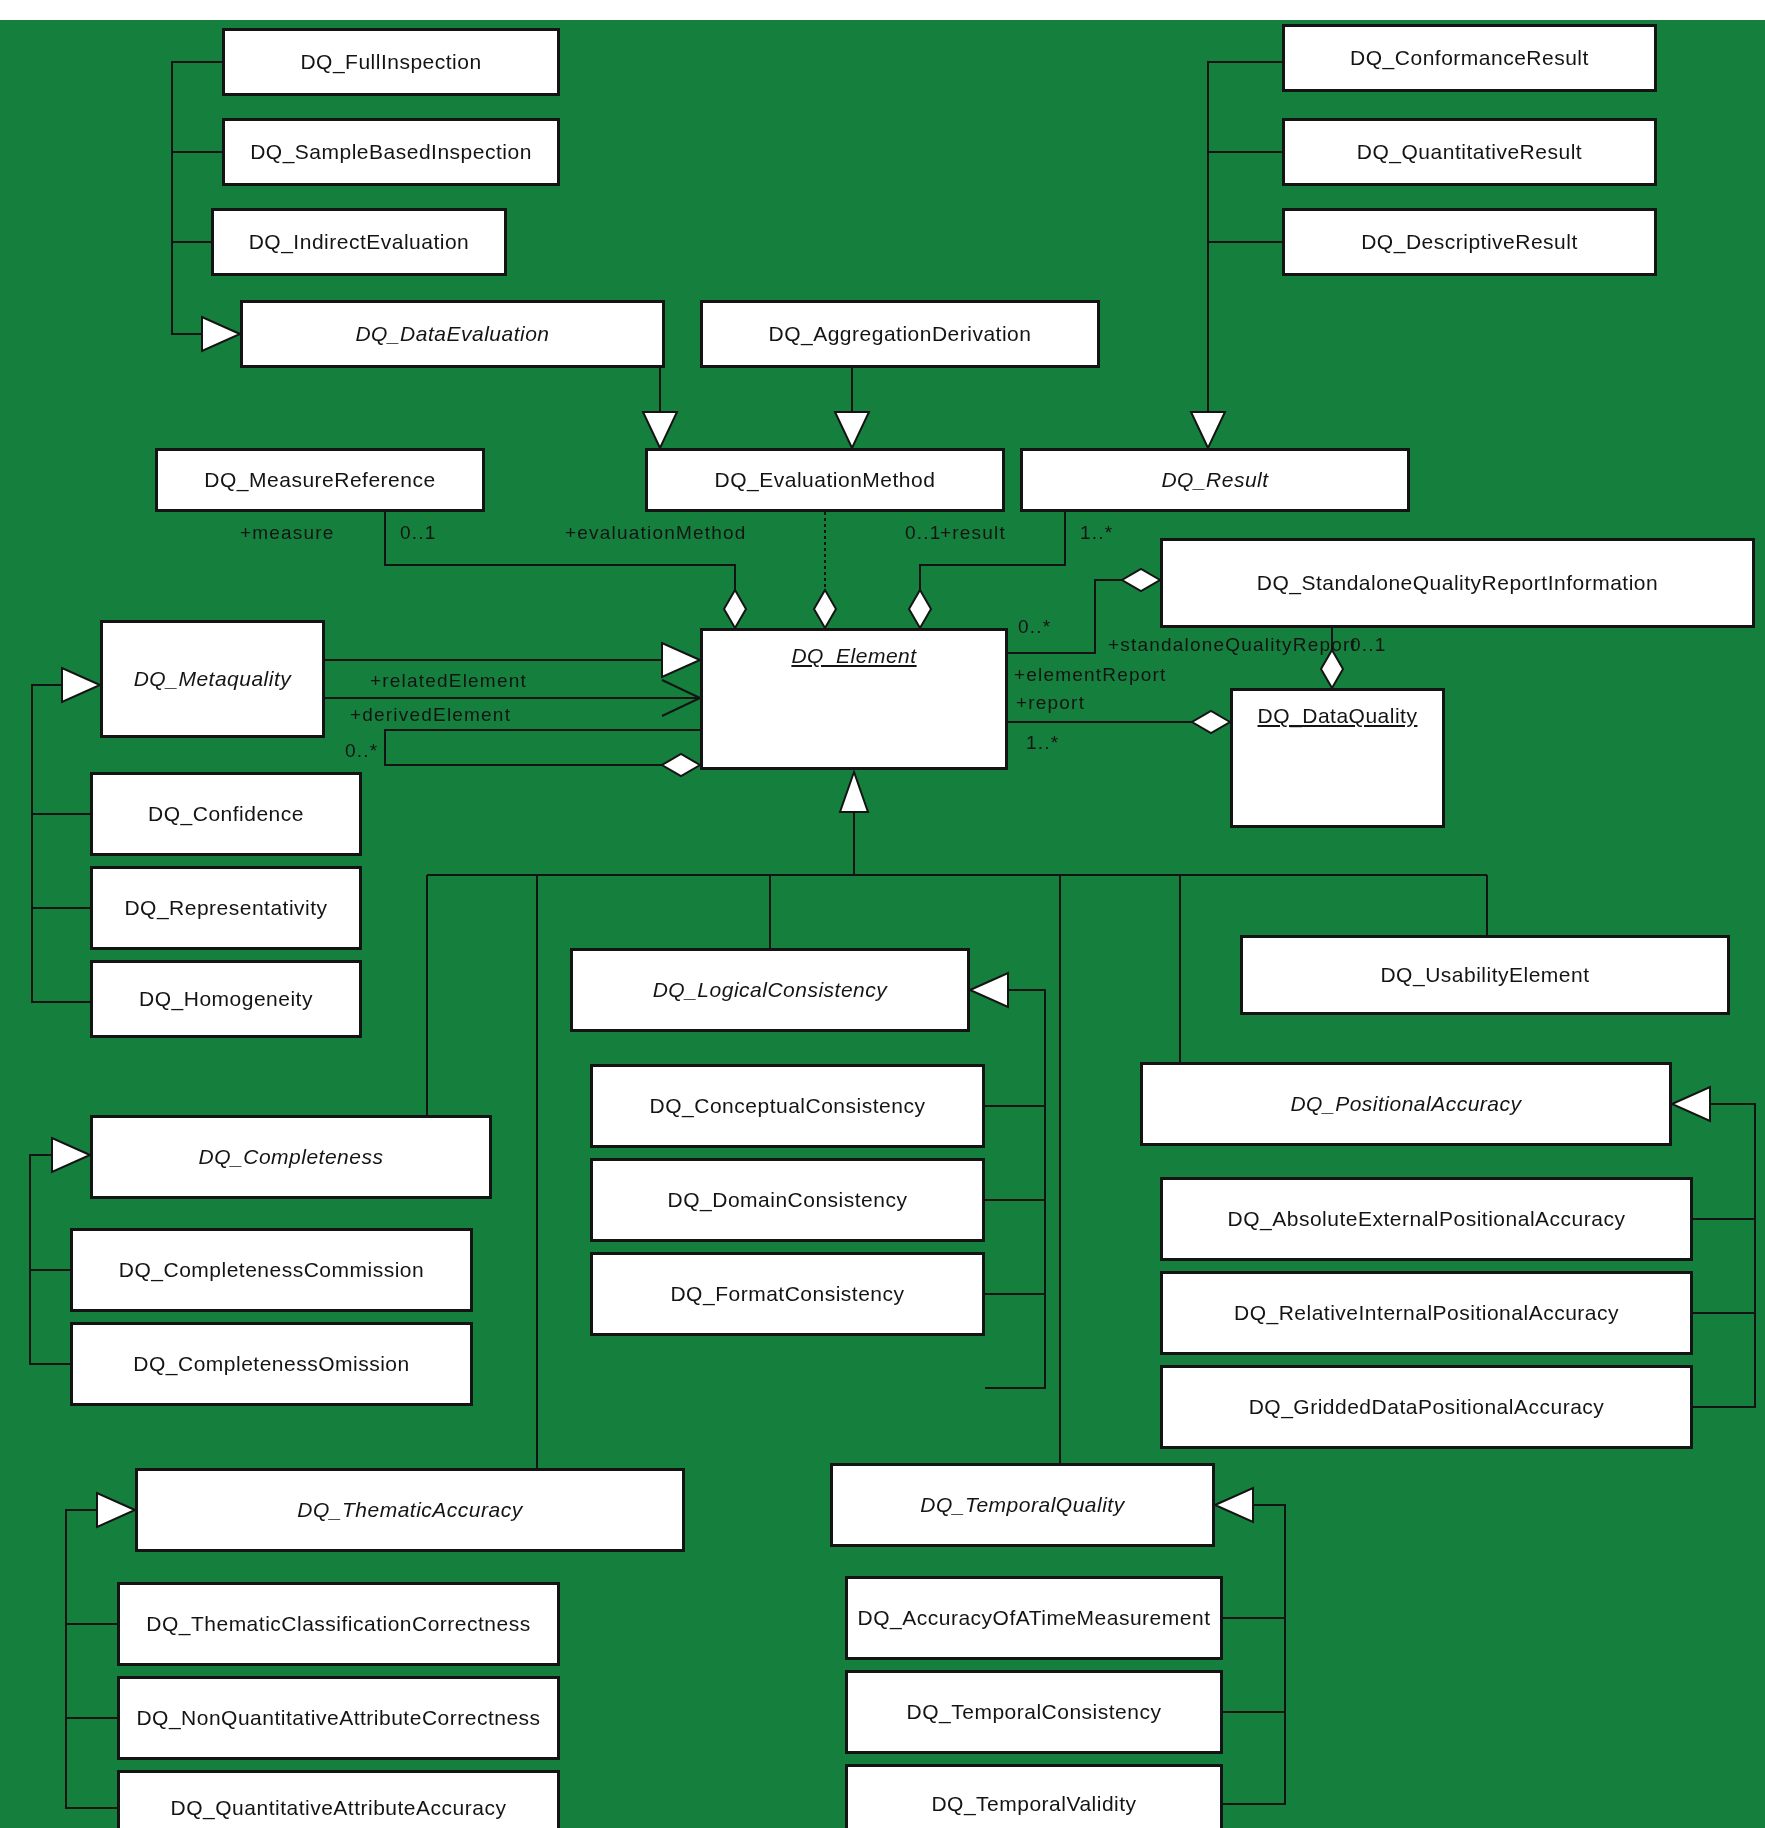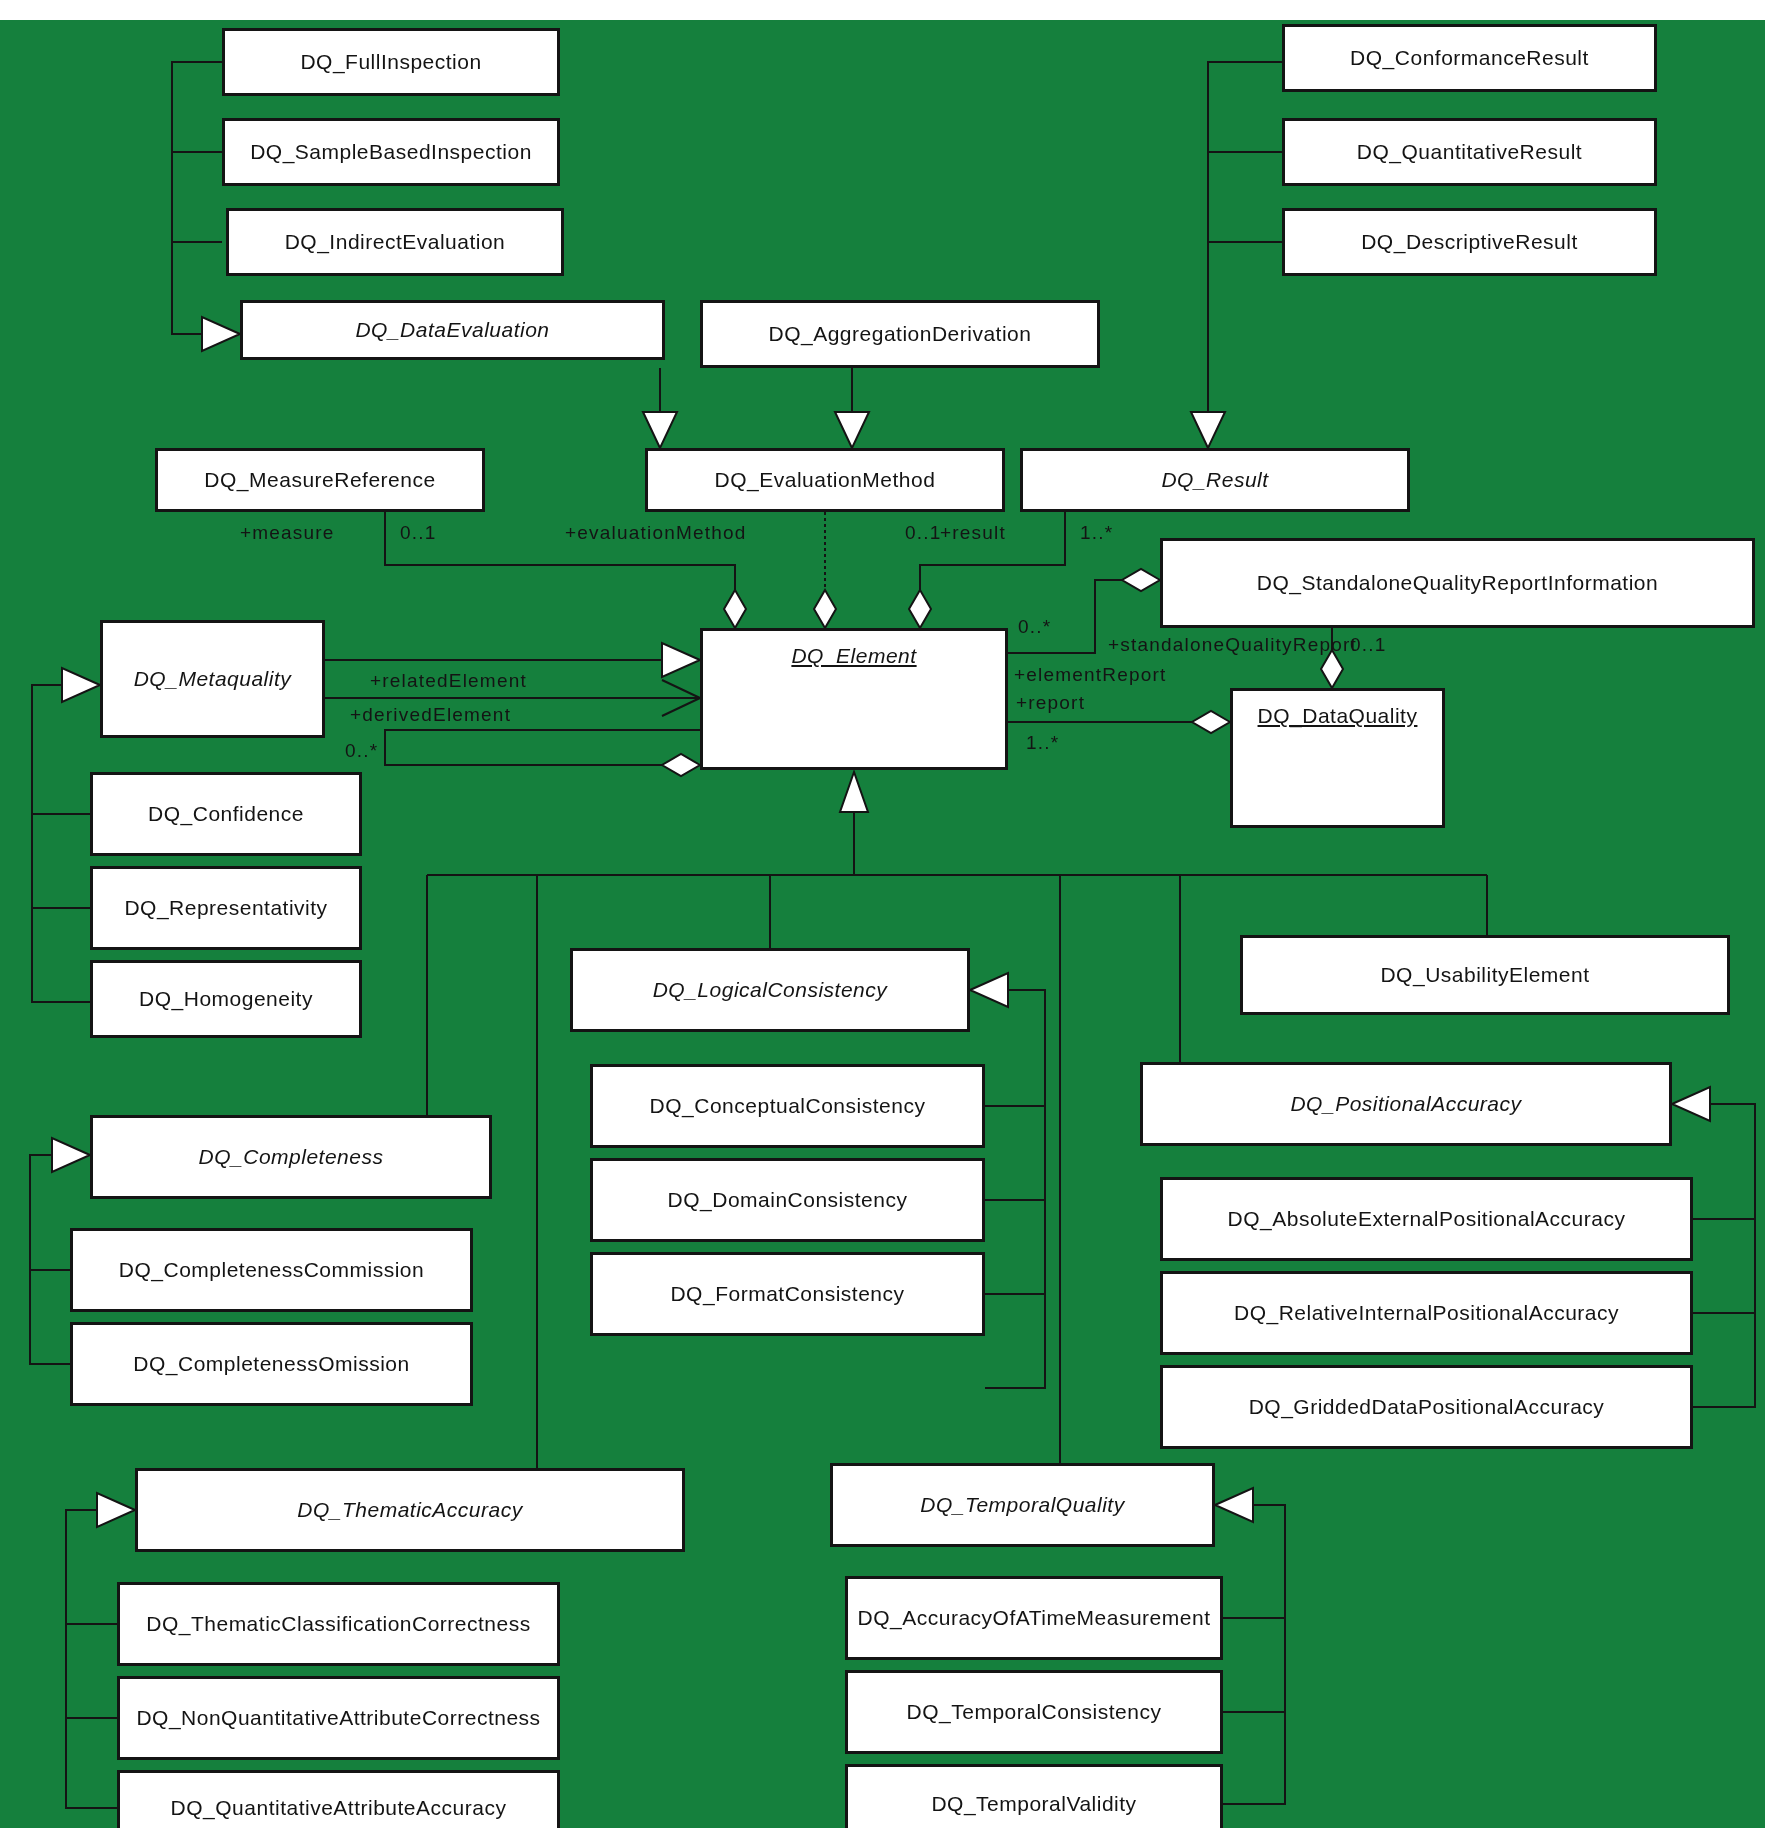--- a/index.html
+++ b/index.html
@@ -121,24 +121,24 @@
       <path class="ln" d="M1253,1485 H1285 V1784 H1223 M1223,1598 H1285 M1223,1692 H1285"></path>
     </g>
   </svg>
 
   <div class="box" style="left:222px;top:8px;width:338px;height:68px">
       <span>DQ_FullInspection</span>
     </div>
   <div class="box" style="left:222px;top:98px;width:338px;height:68px">
       <span>DQ_SampleBasedInspection</span>
     </div>
-  <div class="box" style="left:226px;top:188px;width:338px;height:68px">
+  <div class="box" style="left:211px;top:188px;width:296px;height:68px">
       <span>DQ_IndirectEvaluation</span>
     </div>
-  <div class="box abstract" style="left:240px;top:280px;width:425px;height:60px">
+  <div class="box abstract" style="left:240px;top:280px;width:425px;height:68px">
       <span>DQ_DataEvaluation</span>
     </div>
   <div class="box" style="left:700px;top:280px;width:400px;height:68px">
       <span>DQ_AggregationDerivation</span>
     </div>
 
   <div class="box" style="left:1282px;top:4px;width:375px;height:68px">
       <span>DQ_ConformanceResult</span>
     </div>
   <div class="box" style="left:1282px;top:98px;width:375px;height:68px">

